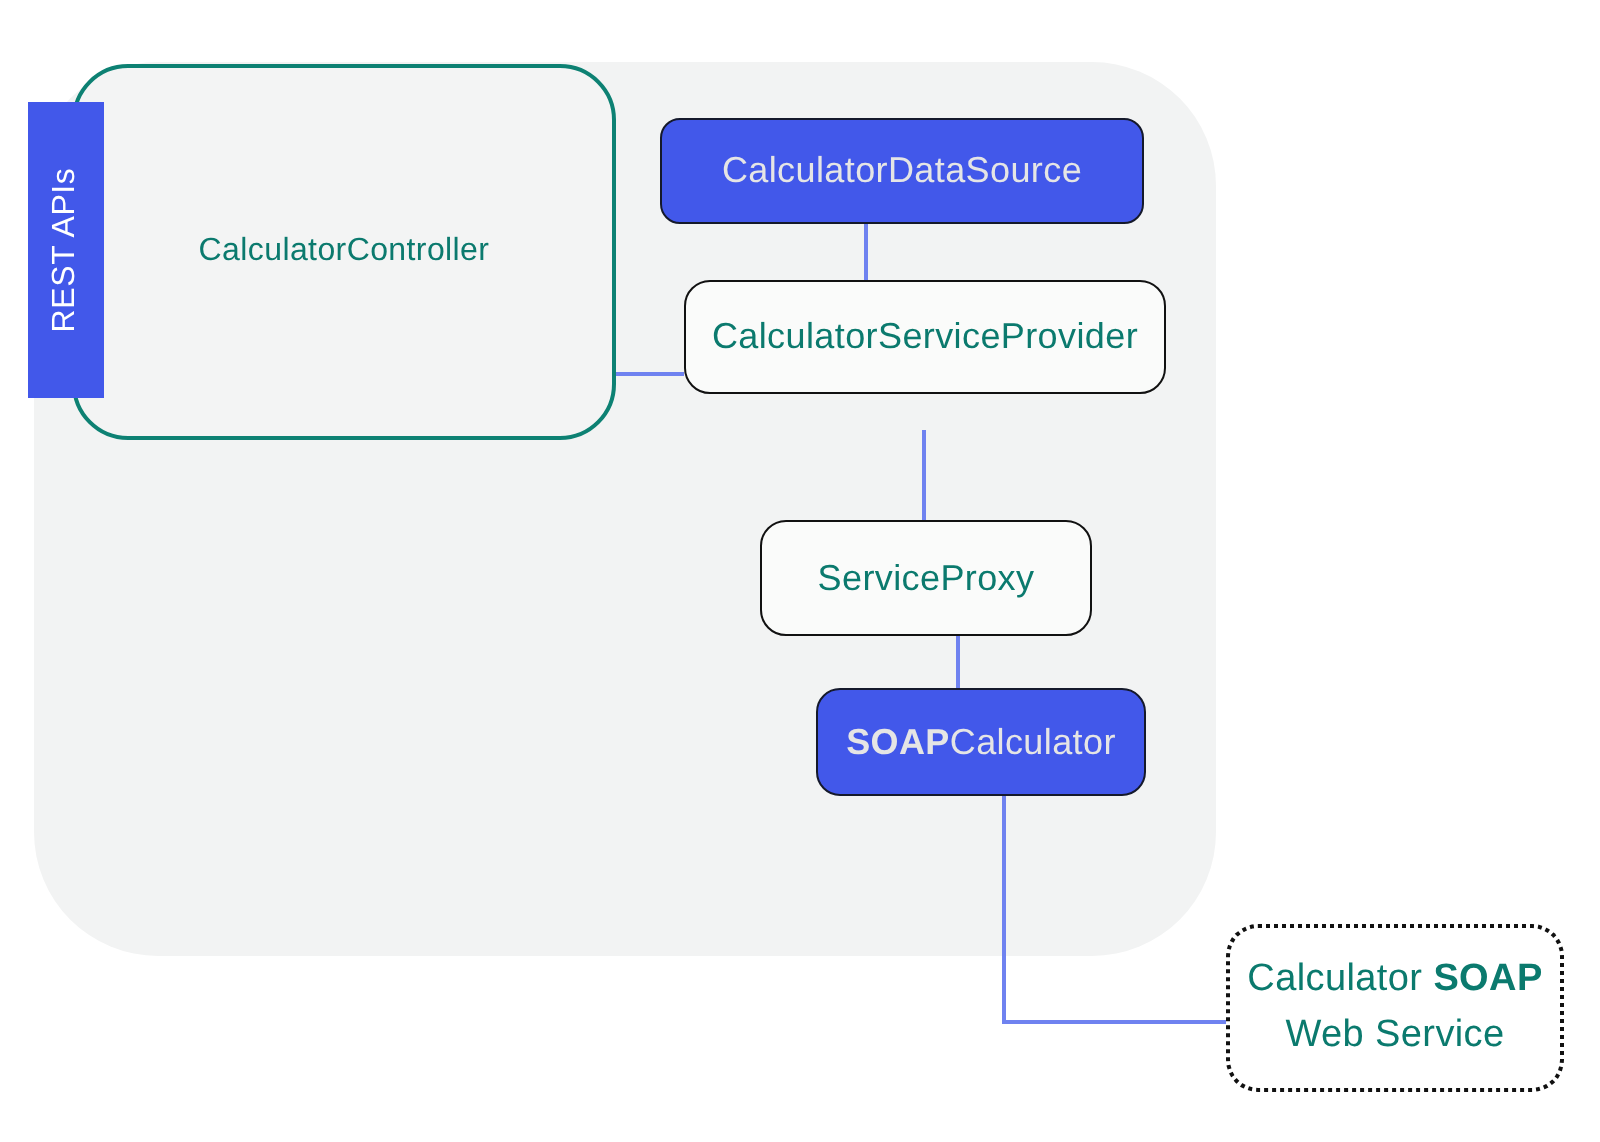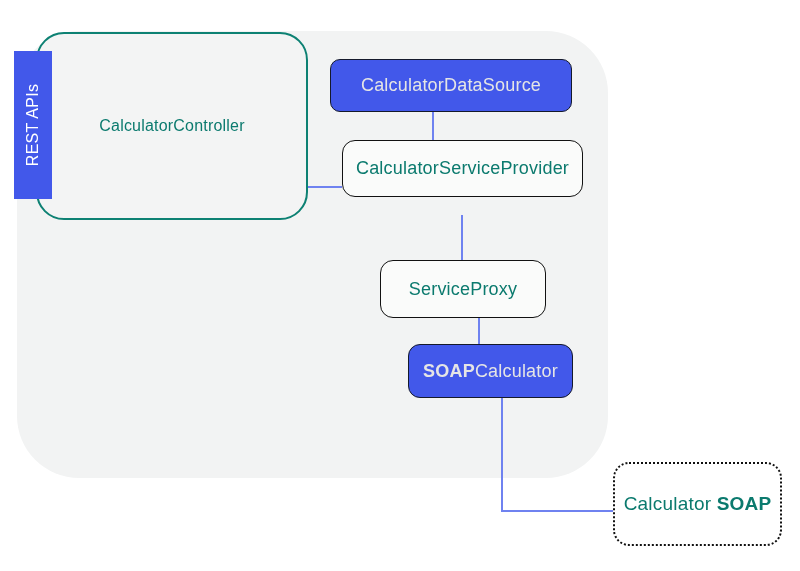--- a/index.html
+++ b/index.html
@@ -137,16 +137,17 @@
     <span>ServiceProxy</span>
   </div>
 
   <div class="node blue" id="node-soapconnector">
     <span><span class="bold">SOAP</span><span>Calculator</span></span>
   </div>
 
   <div class="node dotted" id="node-soapwebservice">
     <span>
       <span>Calculator </span><span class="bold">SOAP</span><br>
+      <span>Web Service</span>
     </span>
   </div>
 
 </div>
 
 </body></html>

